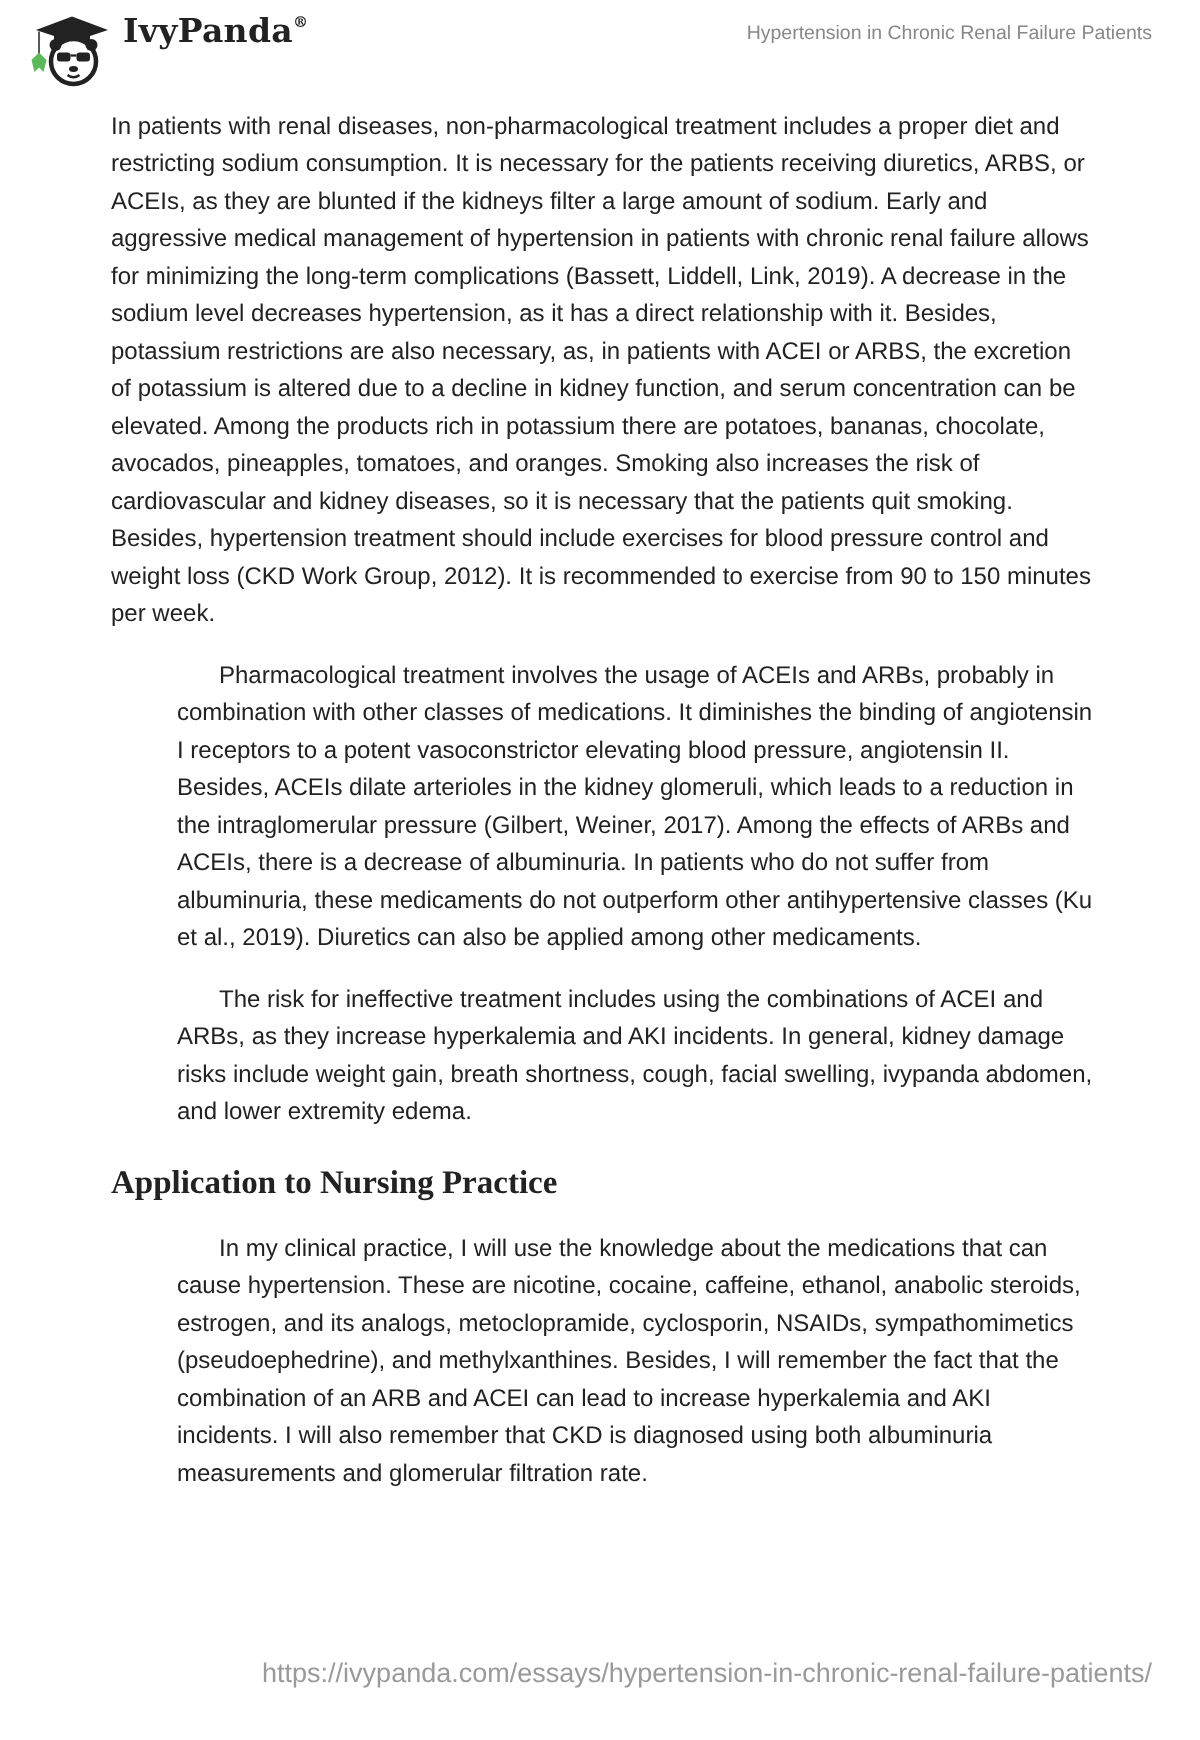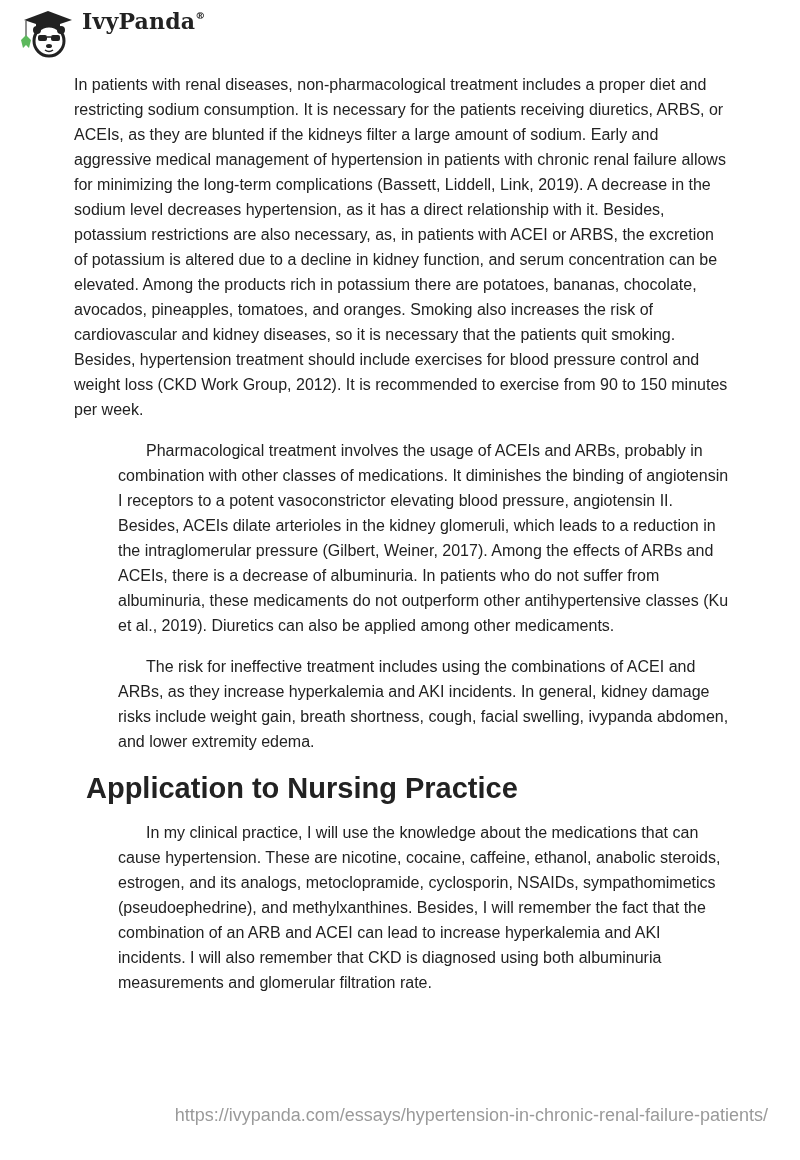--- a/index.html
+++ b/index.html
@@ -7,21 +7,21 @@
          font-family:"Liberation Sans", sans-serif; color:#222222; }
   .header { position:absolute; left:0; top:0; width:800px; height:60px; }
   .logo { position:absolute; left:18px; top:8px; display:flex; align-items:flex-start; }
   .logo-mark { width:58px; height:50px; position:relative; }
   .logo-text { font-family:"DejaVu Serif", serif; font-weight:bold; font-size:22px; color:#222; margin-left:6px; letter-spacing:0.2px; }
   .logo-text sup { font-size:10px; font-weight:bold; vertical-align:top; position:relative; top:2px; }
   .running-title { position:absolute; right:32px; top:14px; font-size:13px; color:#888888; }
   .content { position:absolute; left:74px; top:72px; width:656px; font-size:16px; line-height:25px; color:#222; }
   .content p { margin:0 0 16px 0; }
   .content p.indent { text-indent:28px;margin-left:44px; }
-  .content h2 { font-size:29px; font-weight:bold; margin:13px 0 14px 12px; line-height:36px; color:#222; }
+  .content h2 { font-size:22px; font-weight:bold; margin:13px 0 14px 0; line-height:36px; color:#222;font-family:Liberation Serif, serif; }
   .footer-url { position:absolute; right:32px; top:1105px; font-size:18px; color:#9a9a9a; }
 </style>
 </head>
 <body>
 
 <div class="header">
   <div class="logo">
     <span class="logo-mark">
       <svg width="58" height="50" viewBox="0 0 58 50">
 
@@ -36,20 +36,21 @@
         <circle cx="43" cy="22" r="4" fill="#222"></circle>
         <rect x="20" y="27" width="9" height="6" rx="2" fill="#222"></rect>
         <rect x="33" y="27" width="9" height="6" rx="2" fill="#222"></rect>
         <line x1="29" y1="29" x2="33" y2="29" stroke="#222" stroke-width="1.5"></line>
         <ellipse cx="31" cy="38" rx="3" ry="2" fill="#222"></ellipse>
         <path d="M27,42 Q31,45 35,42" stroke="#222" stroke-width="1.5" fill="none"></path>
       </svg>
     </span>
     <span class="logo-text"><span>IvyPanda</span><sup>®</sup></span>
   </div>
+  <div class="running-title">Hypertension in Chronic Renal Failure Patients</div>
 </div>
 
 <div class="content">
   <p>In patients with renal diseases, non-pharmacological treatment includes a proper diet and restricting sodium consumption. It is necessary for the patients receiving diuretics, ARBS, or ACEIs, as they are blunted if the kidneys filter a large amount of sodium. Early and aggressive medical management of hypertension in patients with chronic renal failure allows for minimizing the long-term complications (Bassett, Liddell, Link, 2019). A decrease in the sodium level decreases hypertension, as it has a direct relationship with it. Besides, potassium restrictions are also necessary, as, in patients with ACEI or ARBS, the excretion of potassium is altered due to a decline in kidney function, and serum concentration can be elevated. Among the products rich in potassium there are potatoes, bananas, chocolate, avocados, pineapples, tomatoes, and oranges. Smoking also increases the risk of cardiovascular and kidney diseases, so it is necessary that the patients quit smoking. Besides, hypertension treatment should include exercises for blood pressure control and weight loss (CKD Work Group, 2012). It is recommended to exercise from 90 to 150 minutes per week.</p>
   <p class="indent">Pharmacological treatment involves the usage of ACEIs and ARBs, probably in combination with other classes of medications. It diminishes the binding of angiotensin I receptors to a potent vasoconstrictor elevating blood pressure, angiotensin II. Besides, ACEIs dilate arterioles in the kidney glomeruli, which leads to a reduction in the intraglomerular pressure (Gilbert, Weiner, 2017). Among the effects of ARBs and ACEIs, there is a decrease of albuminuria. In patients who do not suffer from albuminuria, these medicaments do not outperform other antihypertensive classes (Ku et al., 2019). Diuretics can also be applied among other medicaments.</p>
   <p class="indent">The risk for ineffective treatment includes using the combinations of ACEI and ARBs, as they increase hyperkalemia and AKI incidents. In general, kidney damage risks include weight gain, breath shortness, cough, facial swelling, ivypanda abdomen, and lower extremity edema.</p>
   <h2>Application to Nursing Practice</h2>
   <p class="indent">In my clinical practice, I will use the knowledge about the medications that can cause hypertension. These are nicotine, cocaine, caffeine, ethanol, anabolic steroids, estrogen, and its analogs, metoclopramide, cyclosporin, NSAIDs, sympathomimetics (pseudoephedrine), and methylxanthines. Besides, I will remember the fact that the combination of an ARB and ACEI can lead to increase hyperkalemia and AKI incidents. I will also remember that CKD is diagnosed using both albuminuria measurements and glomerular filtration rate.</p>
 </div>
 

